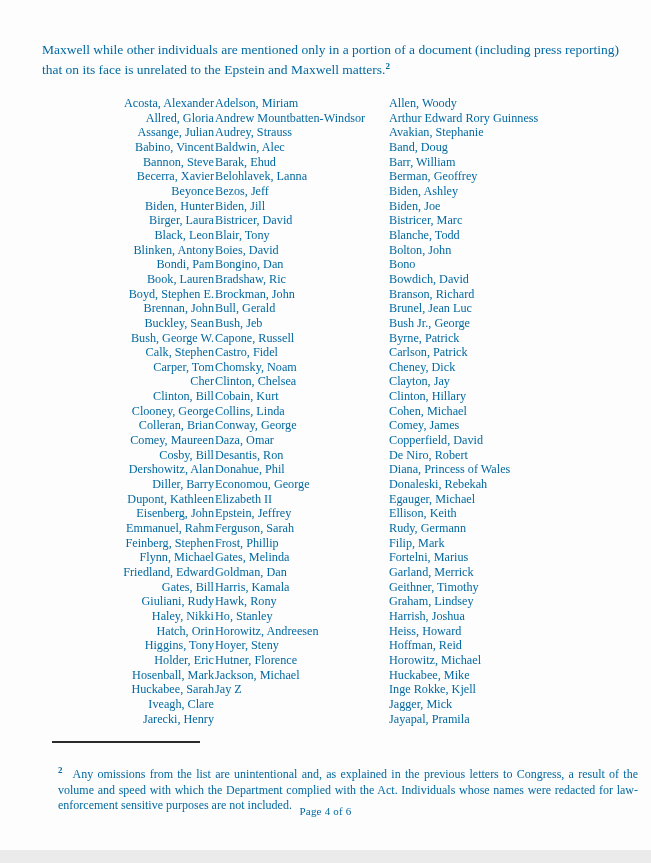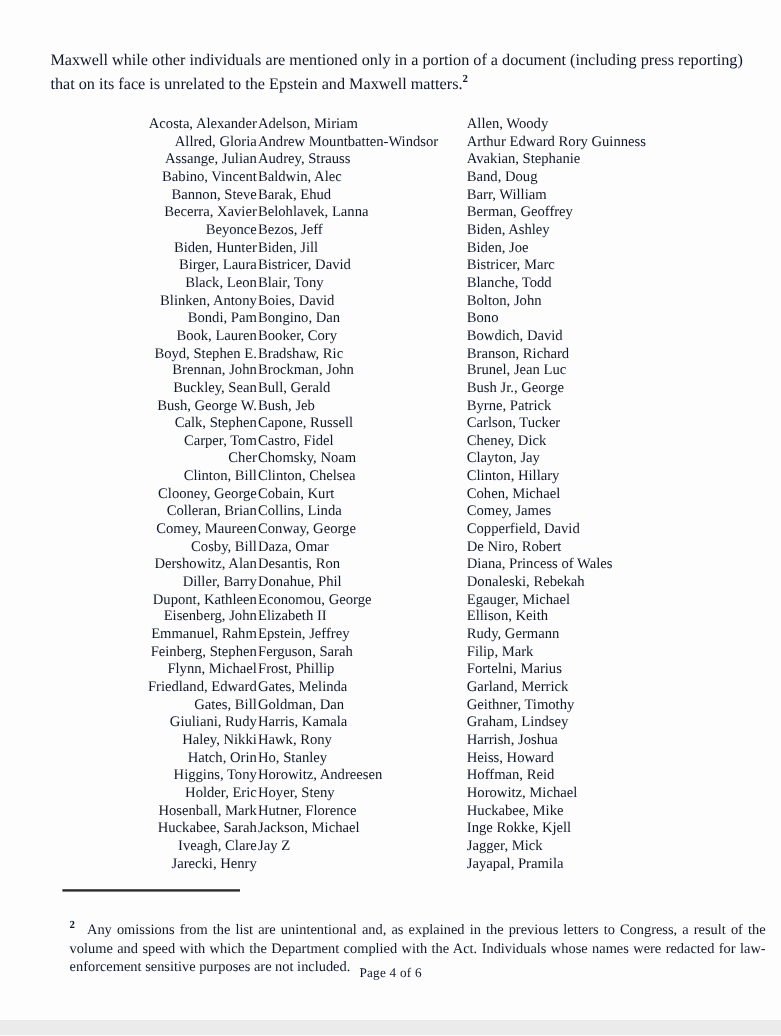--- a/index.html
+++ b/index.html
@@ -6,21 +6,21 @@
     margin: 0;
     padding: 0;
     background: #ffffff;
   }
   .page {
     position: relative;
     width: 651px;
     height: 863px;
     background: #fdfdfd;
     font-family: "Liberation Serif", serif;
-    color: #0f172a;
+    color: #0369a1;
     overflow: hidden;
   }
   .intro {
     position: absolute;
     left: 42px;
     top: 40px;
     width: 582px;
     font-size: 13.5px;
     line-height: 20px;
     margin: 0;
@@ -140,21 +140,20 @@
       <div class="name-entry">Audrey, Strauss</div>
       <div class="name-entry">Baldwin, Alec</div>
       <div class="name-entry">Barak, Ehud</div>
       <div class="name-entry">Belohlavek, Lanna</div>
       <div class="name-entry">Bezos, Jeff</div>
       <div class="name-entry">Biden, Jill</div>
       <div class="name-entry">Bistricer, David</div>
       <div class="name-entry">Blair, Tony</div>
       <div class="name-entry">Boies, David</div>
       <div class="name-entry">Bongino, Dan</div>
-      <div class="name-entry">Booker, Cory</div>
       <div class="name-entry">Bradshaw, Ric</div>
       <div class="name-entry">Brockman, John</div>
       <div class="name-entry">Bull, Gerald</div>
       <div class="name-entry">Bush, Jeb</div>
       <div class="name-entry">Capone, Russell</div>
       <div class="name-entry">Castro, Fidel</div>
       <div class="name-entry">Chomsky, Noam</div>
       <div class="name-entry">Clinton, Chelsea</div>
       <div class="name-entry">Cobain, Kurt</div>
       <div class="name-entry">Collins, Linda</div>
@@ -189,21 +188,21 @@
       <div class="name-entry">Biden, Joe</div>
       <div class="name-entry">Bistricer, Marc</div>
       <div class="name-entry">Blanche, Todd</div>
       <div class="name-entry">Bolton, John</div>
       <div class="name-entry">Bono</div>
       <div class="name-entry">Bowdich, David</div>
       <div class="name-entry">Branson, Richard</div>
       <div class="name-entry">Brunel, Jean Luc</div>
       <div class="name-entry">Bush Jr., George</div>
       <div class="name-entry">Byrne, Patrick</div>
-      <div class="name-entry">Carlson, Tucker</div>
+      <div class="name-entry">Carlson, Patrick</div>
       <div class="name-entry">Cheney, Dick</div>
       <div class="name-entry">Clayton, Jay</div>
       <div class="name-entry">Clinton, Hillary</div>
       <div class="name-entry">Cohen, Michael</div>
       <div class="name-entry">Comey, James</div>
       <div class="name-entry">Copperfield, David</div>
       <div class="name-entry">De Niro, Robert</div>
       <div class="name-entry">Diana, Princess of Wales</div>
       <div class="name-entry">Donaleski, Rebekah</div>
       <div class="name-entry">Egauger, Michael</div>

